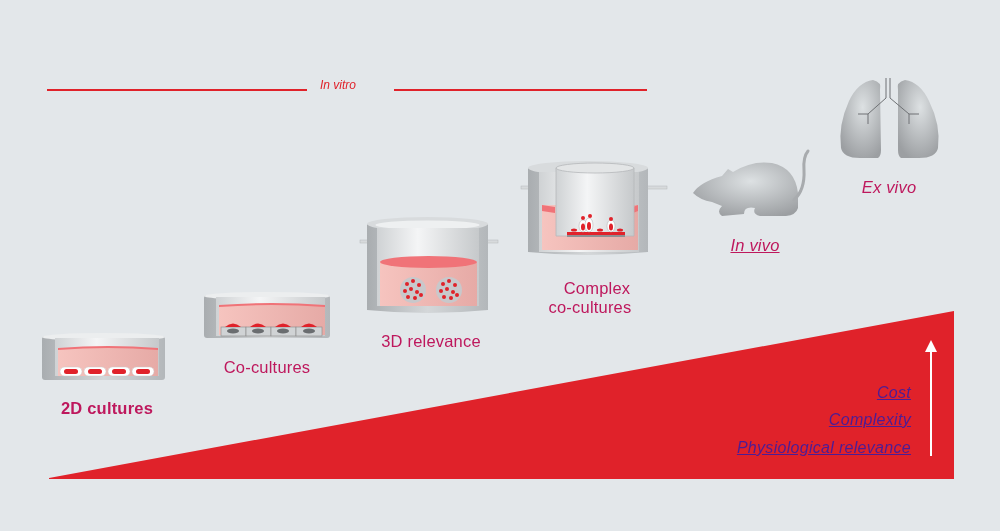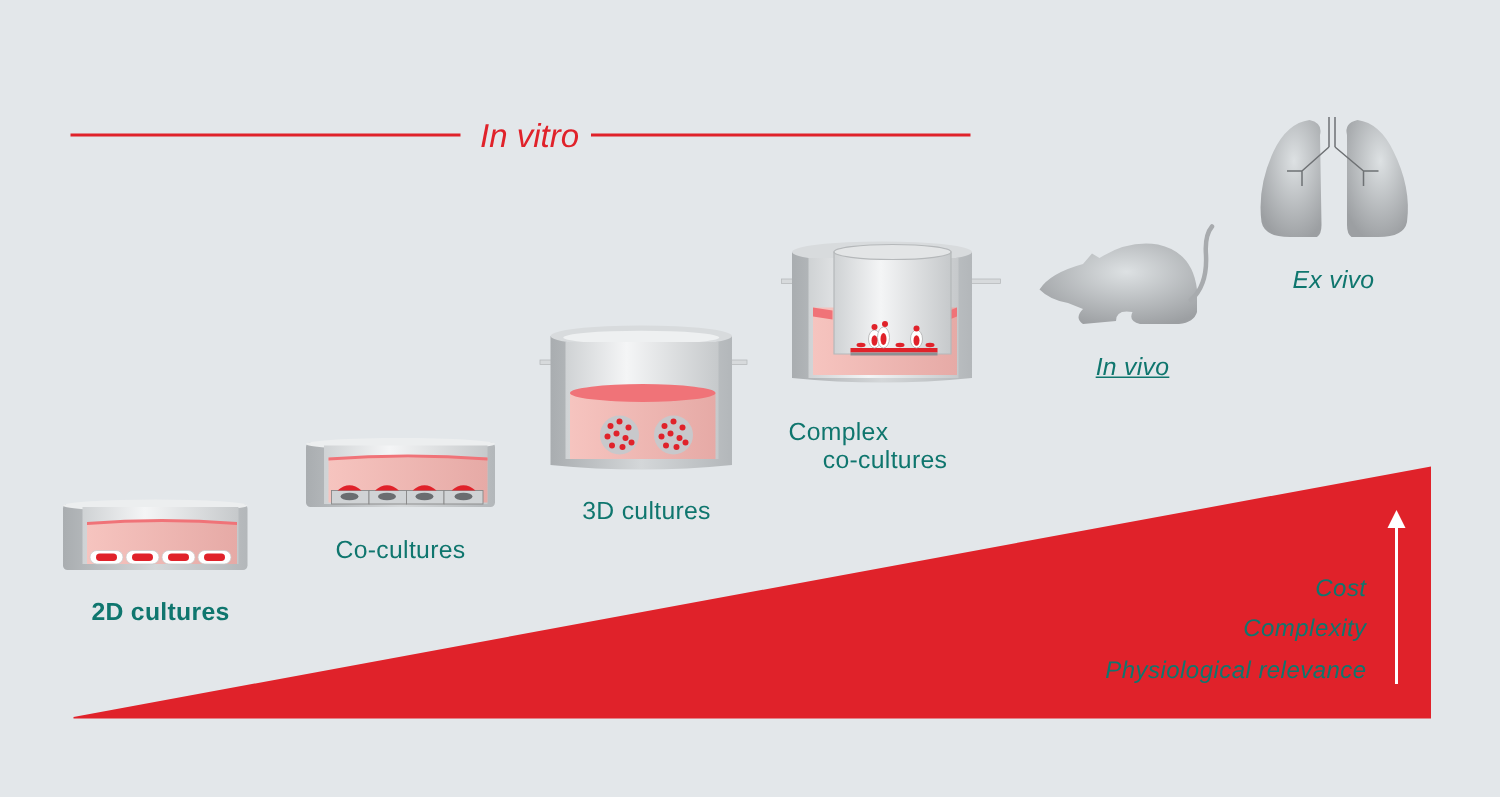--- a/index.html
+++ b/index.html
@@ -1,22 +1,22 @@
 <!DOCTYPE html>
 <html><head>
 <meta charset="utf-8">
 <style>
   html, body { margin:0; padding:0; }
   body { width:1000px; height:531px; background:#e3e7ea; position:relative; overflow:hidden;
          font-family:"Liberation Sans", "DejaVu Sans", sans-serif; }
-  .label { position:absolute; color:#0f766e; font-size:16.5px; text-align:center; white-space:nowrap; letter-spacing:0.2px; }
+  .label { position:absolute; color:#be185d; font-size:16.5px; text-align:center; white-space:nowrap; letter-spacing:0.2px; }
   .label.italic { font-style:italic; }
   .invitro-line { position:absolute; height:2px; background:#e0222a; top:89px; }
-  .invitro-text { position:absolute; top:78px; left:320px; color:#e0222a; font-style:italic; font-size:22px; }
-  .wedge-text { position:absolute; color:#0f766e; font-style:italic; font-size:16px; text-align:right; right:89px; white-space:nowrap; letter-spacing:0.3px; }
+  .invitro-text { position:absolute; top:78px; left:320px; color:#e0222a; font-style:italic; font-size:12px; }
+  .wedge-text { position:absolute; color:#4c1d95; font-style:italic; font-size:16px; text-align:right; right:89px; white-space:nowrap; letter-spacing:0.3px;text-decoration:underline; }
   svg { position:absolute; overflow:visible; }
 </style>
 </head>
 <body>
 
 <div class="invitro-line" style="left:47px; width:260px;"></div>
 <div class="invitro-text">In vitro</div>
 <div class="invitro-line" style="left:394px; width:253px;"></div>
 
 <svg width="1000" height="531" style="left:0;top:0;">
@@ -173,21 +173,21 @@
       <line x1="886" y1="78" x2="886" y2="98"></line>
       <line x1="890" y1="78" x2="890" y2="98"></line>
       <path d="M886 98 L868 114 M868 114 L858 114 M868 114 L868 124"></path>
       <path d="M890 98 L909 114 M909 114 L919 114 M909 114 L909 124"></path>
     </g>
   </g>
 </svg>
 
 <div class="label" style="left:52px; top:399px; width:110px;font-weight:bold;">2D cultures</div>
 <div class="label" style="left:212px; top:358px; width:110px;">Co-cultures</div>
-<div class="label" style="left:376px; top:332px; width:110px;">3D cultures</div>
-<div class="label" style="left:504px; top:279px; width:110px;">Complex</div>
+<div class="label" style="left:376px; top:332px; width:110px;">3D relevance</div>
+<div class="label" style="left:542px; top:279px; width:110px;">Complex</div>
 <div class="label" style="left:535px; top:298px; width:110px;">co-cultures</div>
 <div class="label italic" style="left:700px; top:236px; width:110px;text-decoration:underline;">In vivo</div>
 <div class="label italic" style="left:834px; top:178px; width:110px;">Ex vivo</div>
 
 <div class="wedge-text" style="top:384px;">Cost</div>
 <div class="wedge-text" style="top:411px;">Complexity</div>
 <div class="wedge-text" style="top:439px;text-align:center;">Physiological relevance</div>
 
 </body></html>

